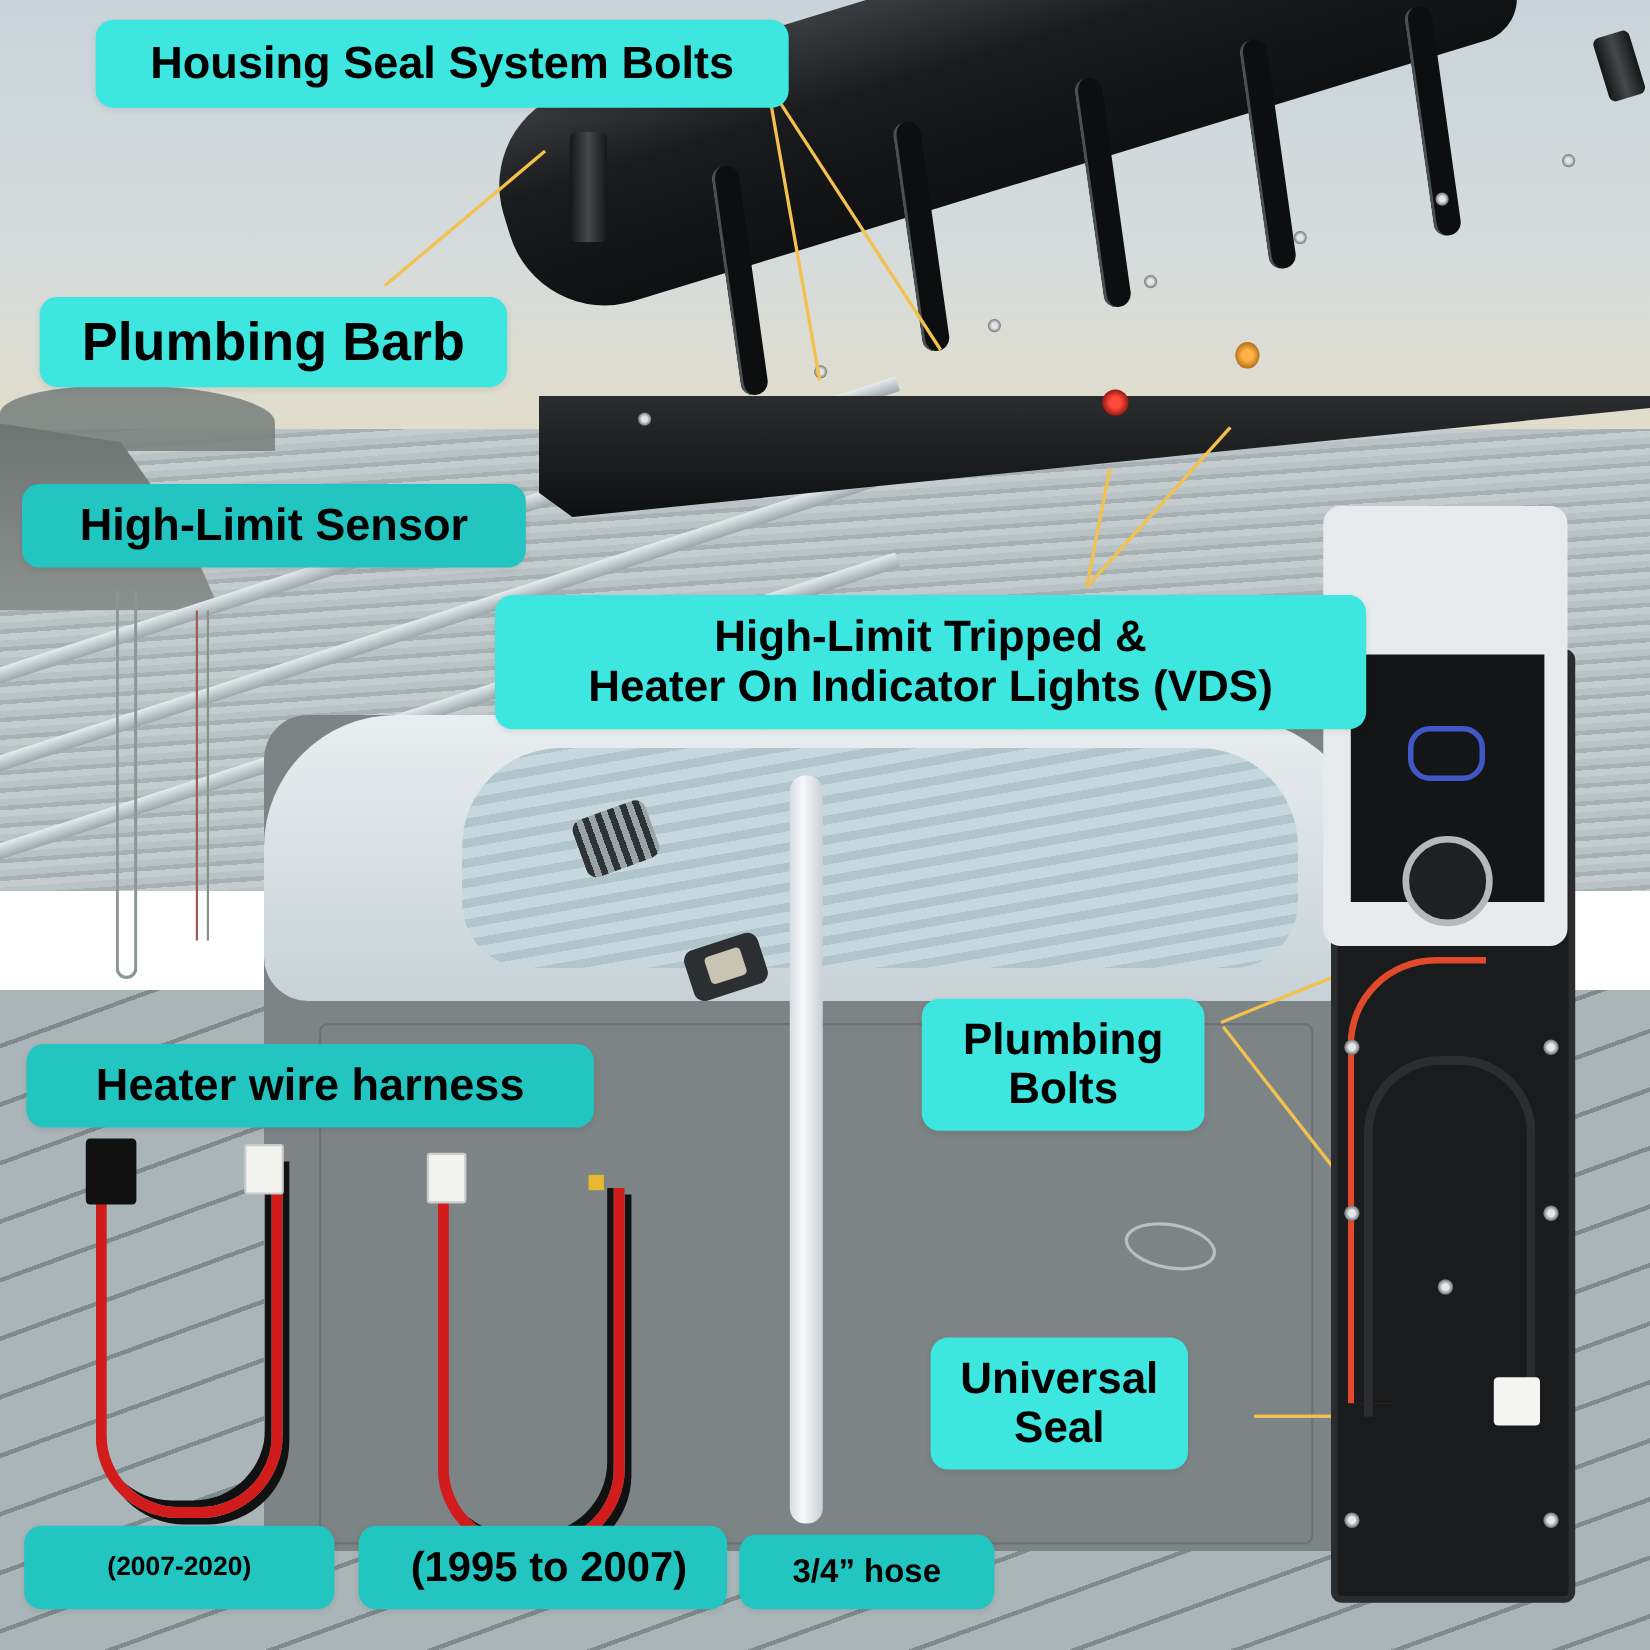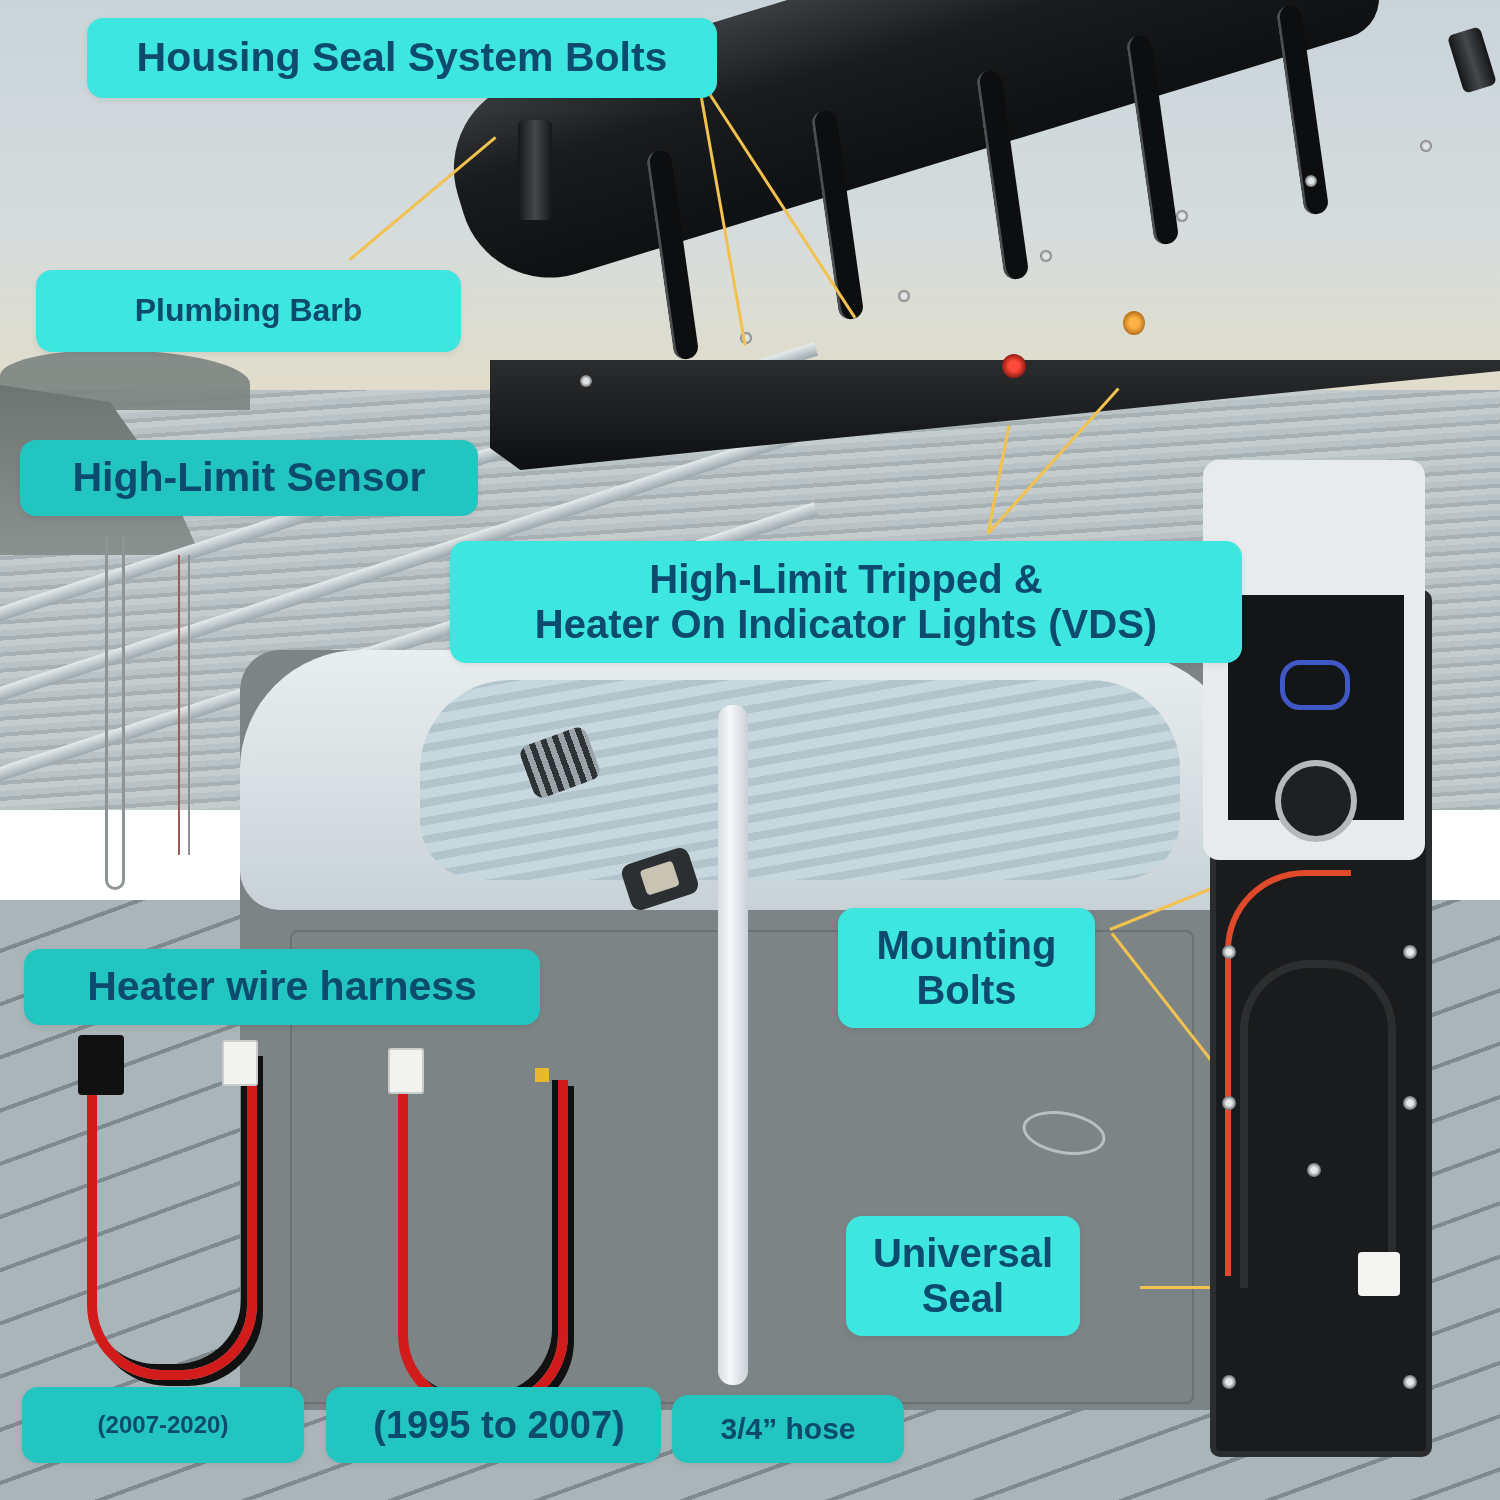--- a/index.html
+++ b/index.html
@@ -54,21 +54,21 @@
   .cover{position:absolute;left:1203px;top:460px;width:222px;height:400px;background:#e8ebed;border-radius:16px;}
   .cover-window{position:absolute;left:1228px;top:595px;width:176px;height:225px;background:#141516;}
   .thermostat{position:absolute;left:1275px;top:760px;width:70px;height:70px;background:#1f2021;border:6px solid #b5b9bc;border-radius:50%;}
   .blue-wire{position:absolute;left:1280px;top:660px;width:60px;height:40px;border:5px solid #3f58c6;border-radius:20px;}
   .red-cable{position:absolute;left:1225px;top:870px;width:120px;height:400px;border:6px solid #e04a2a;border-right:none;border-bottom:none;border-radius:80px 0 0 0;}
   .black-cable{position:absolute;left:1240px;top:960px;width:140px;height:320px;border:8px solid #2b2d2f;border-bottom:none;border-radius:70px 70px 0 0;}
   .white-plug{position:absolute;left:1358px;top:1252px;width:42px;height:44px;background:#f4f4f2;border-radius:4px;}
   .box-bolt{position:absolute;width:14px;height:14px;border-radius:50%;background:radial-gradient(circle,#e5e7e9 30%,#6e7275 70%);}
 
   
-  .label{position:absolute;background:#3ee6e0;border-radius:16px;color:#0c4a6e;font-weight:bold;display:flex;align-items:center;justify-content:center;text-align:center;line-height:1.12;font-family:"Liberation Sans",sans-serif;box-shadow:0 2px 6px rgba(0,0,0,.08);}
+  .label{position:absolute;background:#3ee6e0;border-radius:16px;color:#000000;font-weight:bold;display:flex;align-items:center;justify-content:center;text-align:center;line-height:1.12;font-family:"Liberation Sans",sans-serif;box-shadow:0 2px 6px rgba(0,0,0,.08);}
   .label.teal{background:#22c5c0;}
   .label span{display:block;}
 </style>
 </head>
 <body>
 
 <div class="scene">
   <div class="sky"></div>
   <div class="sea"></div>
   <div class="headland"></div>
@@ -139,38 +139,38 @@
   <div class="box-bolt" style="left:1403px;top:945px;"></div>
   <div class="box-bolt" style="left:1222px;top:1096px;"></div>
   <div class="box-bolt" style="left:1403px;top:1096px;"></div>
   <div class="box-bolt" style="left:1307px;top:1163px;"></div>
   <div class="box-bolt" style="left:1222px;top:1375px;"></div>
   <div class="box-bolt" style="left:1403px;top:1375px;"></div>
 
   <div class="label" style="left:87px;top:18px;width:630px;height:80px;font-size:41px;">
     <span>Housing Seal System Bolts</span>
   </div>
-  <div class="label" style="left:36px;top:270px;width:425px;height:82px;font-size:32px;">
+  <div class="label" style="left:36px;top:270px;width:425px;height:82px;font-size:49px;">
     <span>Plumbing Barb</span>
   </div>
   <div class="label teal" style="left:20px;top:440px;width:458px;height:76px;font-size:41px;">
     <span>High-Limit Sensor</span>
   </div>
   <div class="label" style="left:450px;top:541px;width:792px;height:122px;font-size:40px;">
     <div>
       <span>High-Limit Tripped &amp;</span>
       <span>Heater On Indicator Lights (VDS)</span>
     </div>
   </div>
   <div class="label teal" style="left:24px;top:925px;width:516px;height:76px;font-size:41px;margin-top:24px;">
     <span>Heater wire harness</span>
   </div>
   <div class="label" style="left:838px;top:908px;width:257px;height:120px;font-size:40px;">
     <div>
-      <span>Mounting</span>
+      <span>Plumbing</span>
       <span>Bolts</span>
     </div>
   </div>
   <div class="label" style="left:846px;top:1216px;width:234px;height:120px;font-size:40px;">
     <div>
       <span>Universal</span>
       <span>Seal</span>
     </div>
   </div>
   <div class="label teal" style="left:22px;top:1387px;width:282px;height:76px;font-size:24px;">

